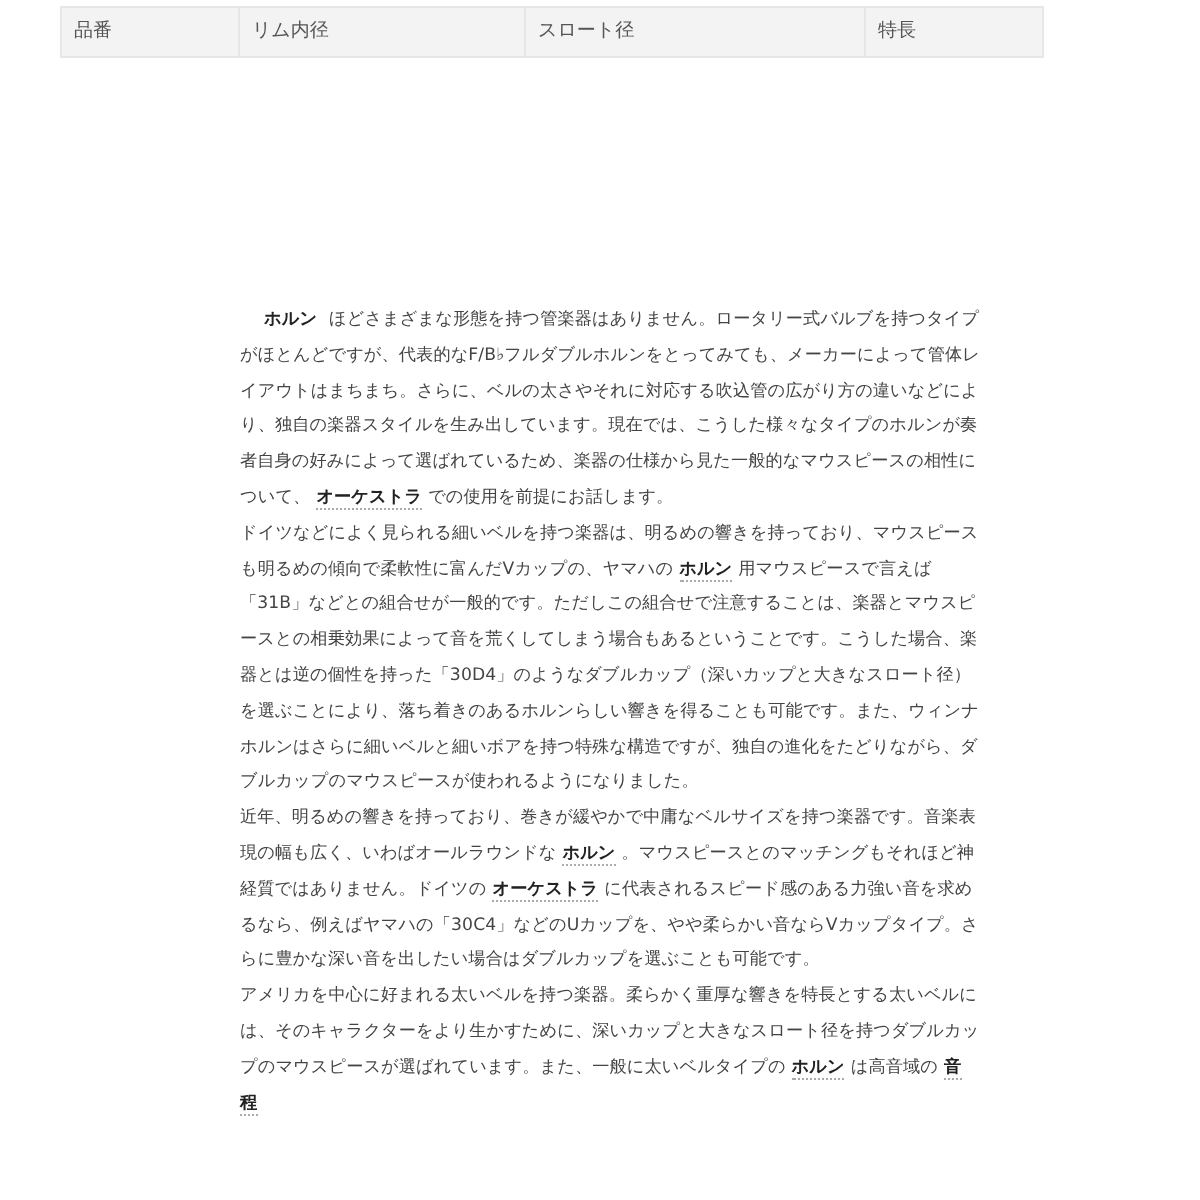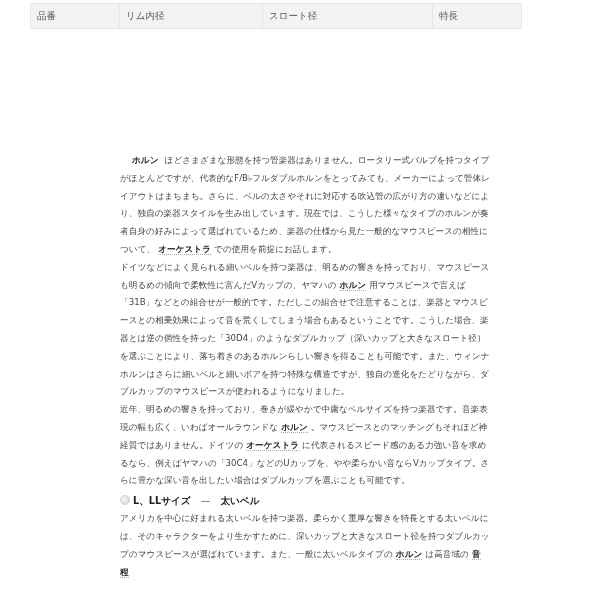--- a/index.html
+++ b/index.html
@@ -43,16 +43,15 @@
   </tbody>
 </table>
 
 <div class="article">
   <p class="intro"><span class="lead">ホルン</span><span>ほどさまざまな形態を持つ管楽器はありません。ロータリー式バルブを持つタイプがほとんどですが、代表的なF/B♭フルダブルホルンをとってみても、メーカーによって管体レイアウトはまちまち。さらに、ベルの太さやそれに対応する吹込管の広がり方の違いなどにより、独自の楽器スタイルを生み出しています。現在では、こうした様々なタイプのホルンが奏者自身の好みによって選ばれているため、楽器の仕様から見た一般的なマウスピースの相性について、</span><span class="kw">オーケストラ</span><span>での使用を前提にお話します。</span></p>
 
   <p><span>ドイツなどによく見られる細いベルを持つ楽器は、明るめの響きを持っており、マウスピースも明るめの傾向で柔軟性に富んだVカップの、ヤマハの</span><span class="kw">ホルン</span><span>用マウスピースで言えば「31B」などとの組合せが一般的です。ただしこの組合せで注意することは、楽器とマウスピースとの相乗効果によって音を荒くしてしまう場合もあるということです。こうした場合、楽器とは逆の個性を持った「30D4」のようなダブルカップ（深いカップと大きなスロート径）を選ぶことにより、落ち着きのあるホルンらしい響きを得ることも可能です。また、ウィンナホルンはさらに細いベルと細いボアを持つ特殊な構造ですが、独自の進化をたどりながら、ダブルカップのマウスピースが使われるようになりました。</span></p>
 
   <p><span>近年、明るめの響きを持っており、巻きが緩やかで中庸なベルサイズを持つ楽器です。音楽表現の幅も広く、いわばオールラウンドな</span><span class="kw">ホルン</span><span>。マウスピースとのマッチングもそれほど神経質ではありません。ドイツの</span><span class="kw">オーケストラ</span><span>に代表されるスピード感のある力強い音を求めるなら、例えばヤマハの「30C4」などのUカップを、やや柔らかい音ならVカップタイプ。さらに豊かな深い音を出したい場合はダブルカップを選ぶことも可能です。</span></p>
 
-  <div class="section-heading"><span class="circle"></span><span>L、LLサイズ</span><span class="dash">—</span><span>太いベル</span></div>
   <p><span>アメリカを中心に好まれる太いベルを持つ楽器。柔らかく重厚な響きを特長とする太いベルには、そのキャラクターをより生かすために、深いカップと大きなスロート径を持つダブルカップのマウスピースが選ばれています。また、一般に太いベルタイプの</span><span class="kw">ホルン</span><span>は高音域の</span><span class="kw">音程</span></p>
 
 </div>
 
 </body></html>

